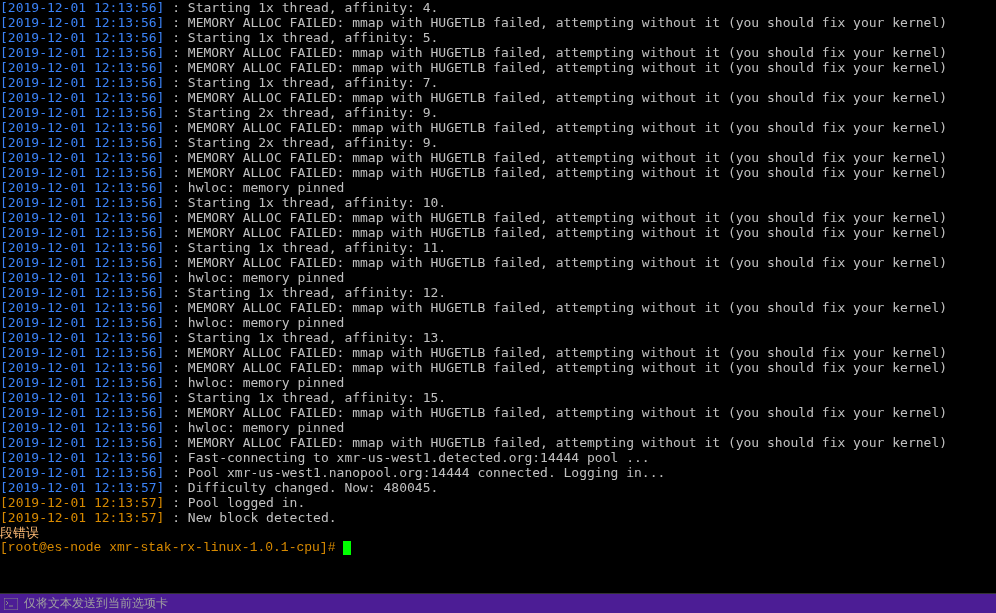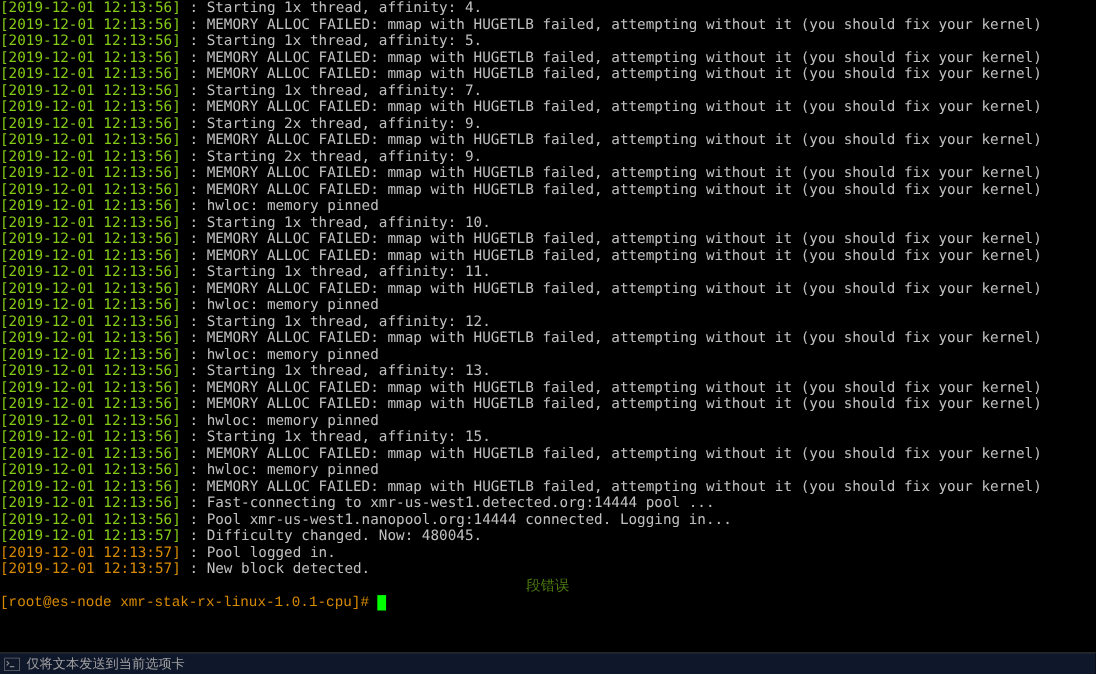--- a/index.html
+++ b/index.html
@@ -21,21 +21,21 @@
     .terminal {
       padding: 0;
       height: 593px;
       overflow: hidden;
     }
     .log-line {
       white-space: pre;
       color: #c0c0c0;
     }
     .timestamp {
-      color: #84cc16;
+      color: #3b82f6;
       margin-top: 12px;
     }
     .orange {
       color: #d88a00;
     }
     .prompt-line {
       white-space: pre;
       font-family: Liberation Mono, monospace;
     }
     .prompt {
@@ -47,36 +47,35 @@
       height: 14px;
       background: #00ff00;
       vertical-align: text-bottom;
     }
     .statusbar {
       position: absolute;
       bottom: 0;
       left: 0;
       right: 0;
       height: 20px;
-      background: #0f172a;
+      background: #4c1d95;
       display: flex;
       align-items: center;
       padding-left: 4px;
       font-size: 12px;
       color: #a0a0a0;
       border-top: 1px solid #333;
     }
     .statusbar-icon {
       margin-right: 6px;
       display: inline-flex;
       align-items: center;
     }
     .chinese-text {
-      color: #4d7c0f;
-      text-align: center;
+      color: #fdba74;
     }
   </style>
 </head>
 <body>
 
 <div class="terminal">
   <div id="log-container">
       <div class="log-line"><span class="timestamp">[2019-12-01 12:13:56]</span><span> : Starting 1x thread, affinity: 4.</span></div>
       <div class="log-line"><span class="timestamp">[2019-12-01 12:13:56]</span><span> : MEMORY ALLOC FAILED: mmap with HUGETLB failed, attempting without it (you should fix your kernel)</span></div>
       <div class="log-line"><span class="timestamp">[2019-12-01 12:13:56]</span><span> : Starting 1x thread, affinity: 5.</span></div>

